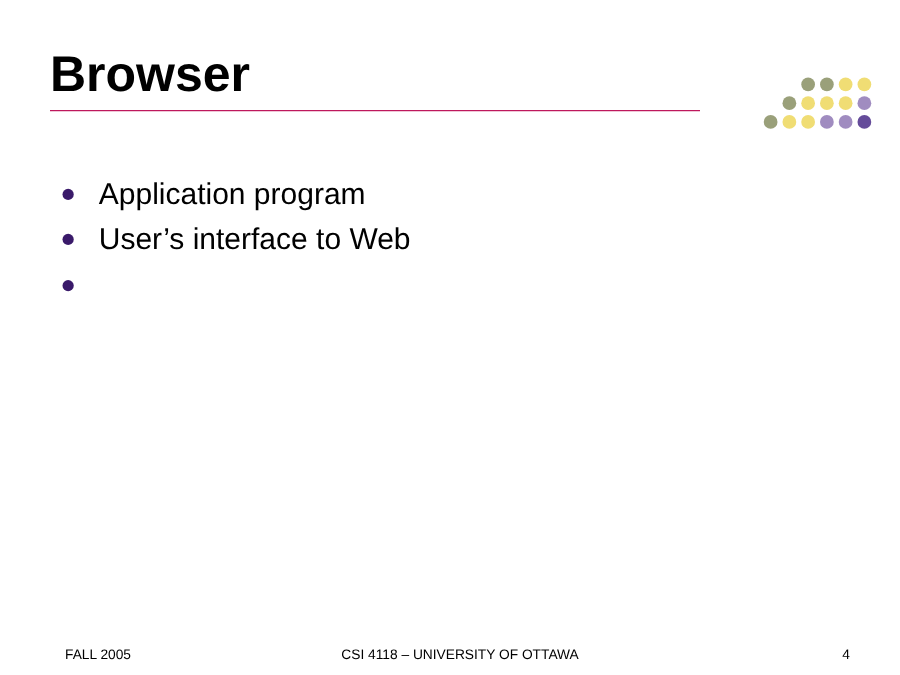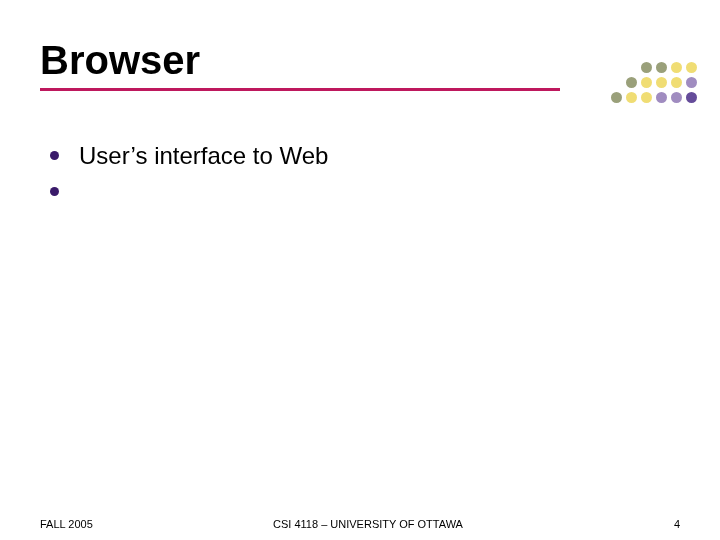--- a/index.html
+++ b/index.html
@@ -17,21 +17,21 @@
     position: relative;
     width: 720px;
     height: 540px;
     box-sizing: border-box;
   }
   .title-wrap {
     position: absolute;
     left: 40px;
     top: 38px;
     width: 520px;
-    border-bottom: 3px solid #be185d;
+    border-bottom: 1px solid #be185d;
     padding-bottom: 6px;
   }
   .title {
     font-size: 40px;
     font-weight: bold;
     line-height: 1.1;
   }
   .dot-deco {
     position: absolute;
     right: 20px;
@@ -78,21 +78,21 @@
     line-height: 1.35;
   }
   .footer {
     position: absolute;
     left: 40px;
     right: 40px;
     bottom: 22px;
     font-size: 11px;
     color: #000;
   }
-  .footer .left  { position: absolute; left: 0; }
+  .footer .left  { position: absolute; left: 12px; }
   .footer .center{ position: absolute; left: 0; right: 0; text-align: center; margin-left: 16px; }
   .footer .right { position: absolute; right: 0; }
 </style>
 </head>
 <body>
 
 <div class="slide">
 
   <div class="title-wrap">
     <div class="title">Browser</div>
@@ -115,20 +115,24 @@
       <span class="d-y"></span>
       <span class="d-y"></span>
       <span class="d-p"></span>
       <span class="d-p"></span>
       <span class="d-dp"></span>
   </div>
 
   <div class="body-list">
     <div class="bullet-row">
       <div class="bullet"></div>
+      <div class="bullet-text">Application program</div>
+    </div>
+    <div class="bullet-row">
+      <div class="bullet"></div>
       <div class="bullet-text">User’s interface to Web</div>
     </div>
     <div class="bullet-row">
       <div class="bullet"></div>
     </div>
   </div>
 
   <div class="footer">
     <div class="left">FALL 2005</div>
     <div class="center">CSI 4118 – UNIVERSITY OF OTTAWA</div>

